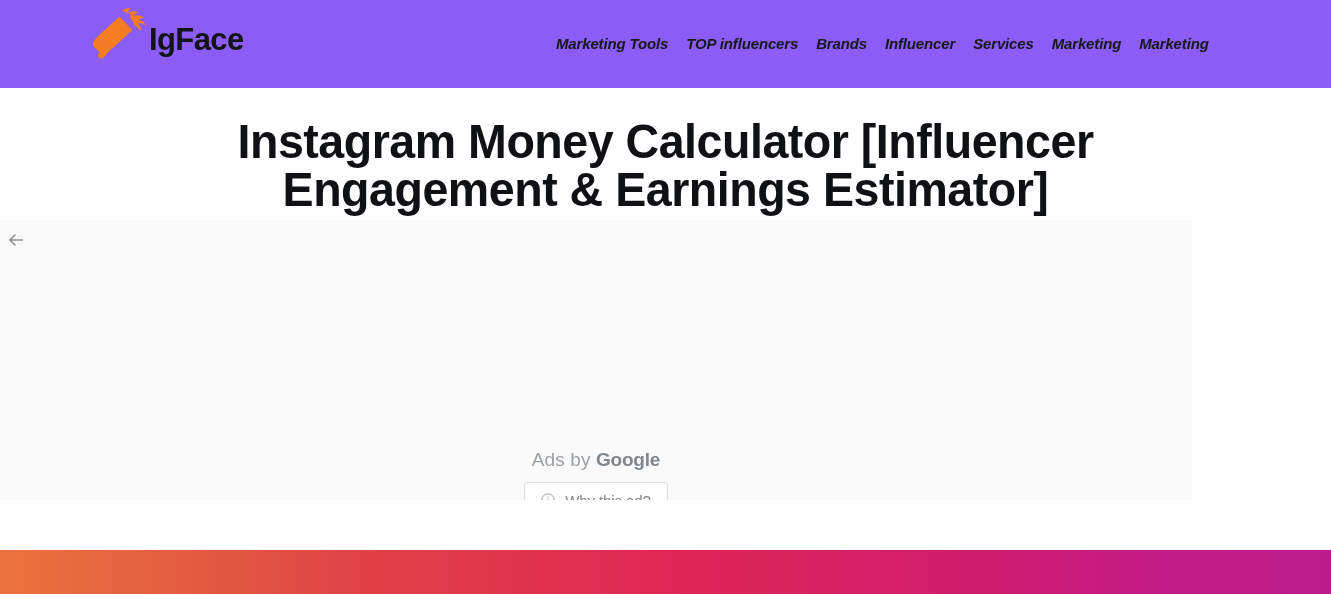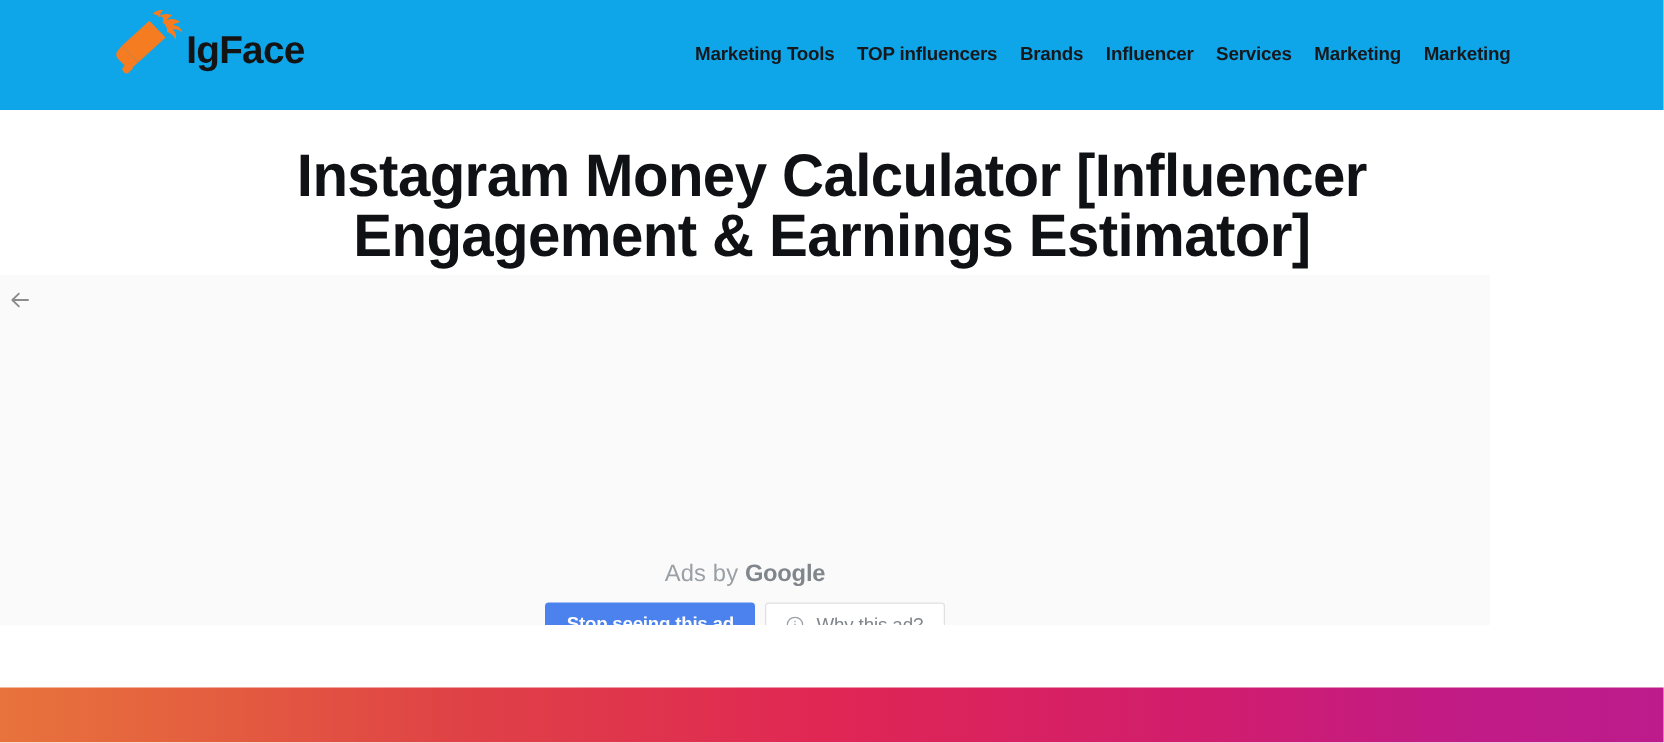--- a/index.html
+++ b/index.html
@@ -17,21 +17,21 @@
     -webkit-font-smoothing: antialiased;
     position: relative;
   }
 
   
   .site-header {
     position: absolute;
     top: 0; left: 0;
     width: 1331px;
     height: 88px;
-    background: #0ea5e9;
+    background: #8b5cf6;
     display: flex;
     align-items: flex-start;
   }
 
   .brand {
     position: absolute;
     left: 89px;
     top: 4px;
     display: flex;
     align-items: center;
@@ -66,20 +66,21 @@
   .nav-item {
     font-size: 15px;
     font-weight: bold;
     color: #16181c;
     letter-spacing: -0.15px;
     text-decoration: none;
     white-space: nowrap;
     padding: 0 9px;
     line-height: 21px;
     cursor: pointer;
+    font-style: italic;
   }
   .nav-item:first-child { padding-left: 0; }
   .nav-item:last-child { padding-right: 0; }
 
   
   .page-title {
     position: absolute;
     left: 0;
     top: 118px;
     width: 1331px;
@@ -242,21 +243,20 @@
 <h1 class="page-title">Instagram Money Calculator [Influencer
 Engagement &amp; Earnings Estimator]</h1>
 
 <section class="ad-overlay">
 
   <div class="ad-byline">
     <span>Ads by </span><span class="g-word">Google</span>
   </div>
 
   <div class="ad-actions">
-    <button class="btn-stop-ad">Stop seeing this ad</button>
     <button class="btn-why-ad">
       <span class="info-icon">
         <svg viewBox="0 0 14 14" width="14" height="14" xmlns="http://www.w3.org/2000/svg" aria-hidden="true">
           <circle cx="7" cy="7" r="6.2" fill="none" stroke="#9aa0a6" stroke-width="1"></circle>
           <rect x="6.5" y="6" width="1" height="4.2" fill="#9aa0a6"></rect>
           <rect x="6.5" y="3.6" width="1" height="1.2" fill="#9aa0a6"></rect>
         </svg>
       </span>
       <span>Why this ad?</span>
     </button>

